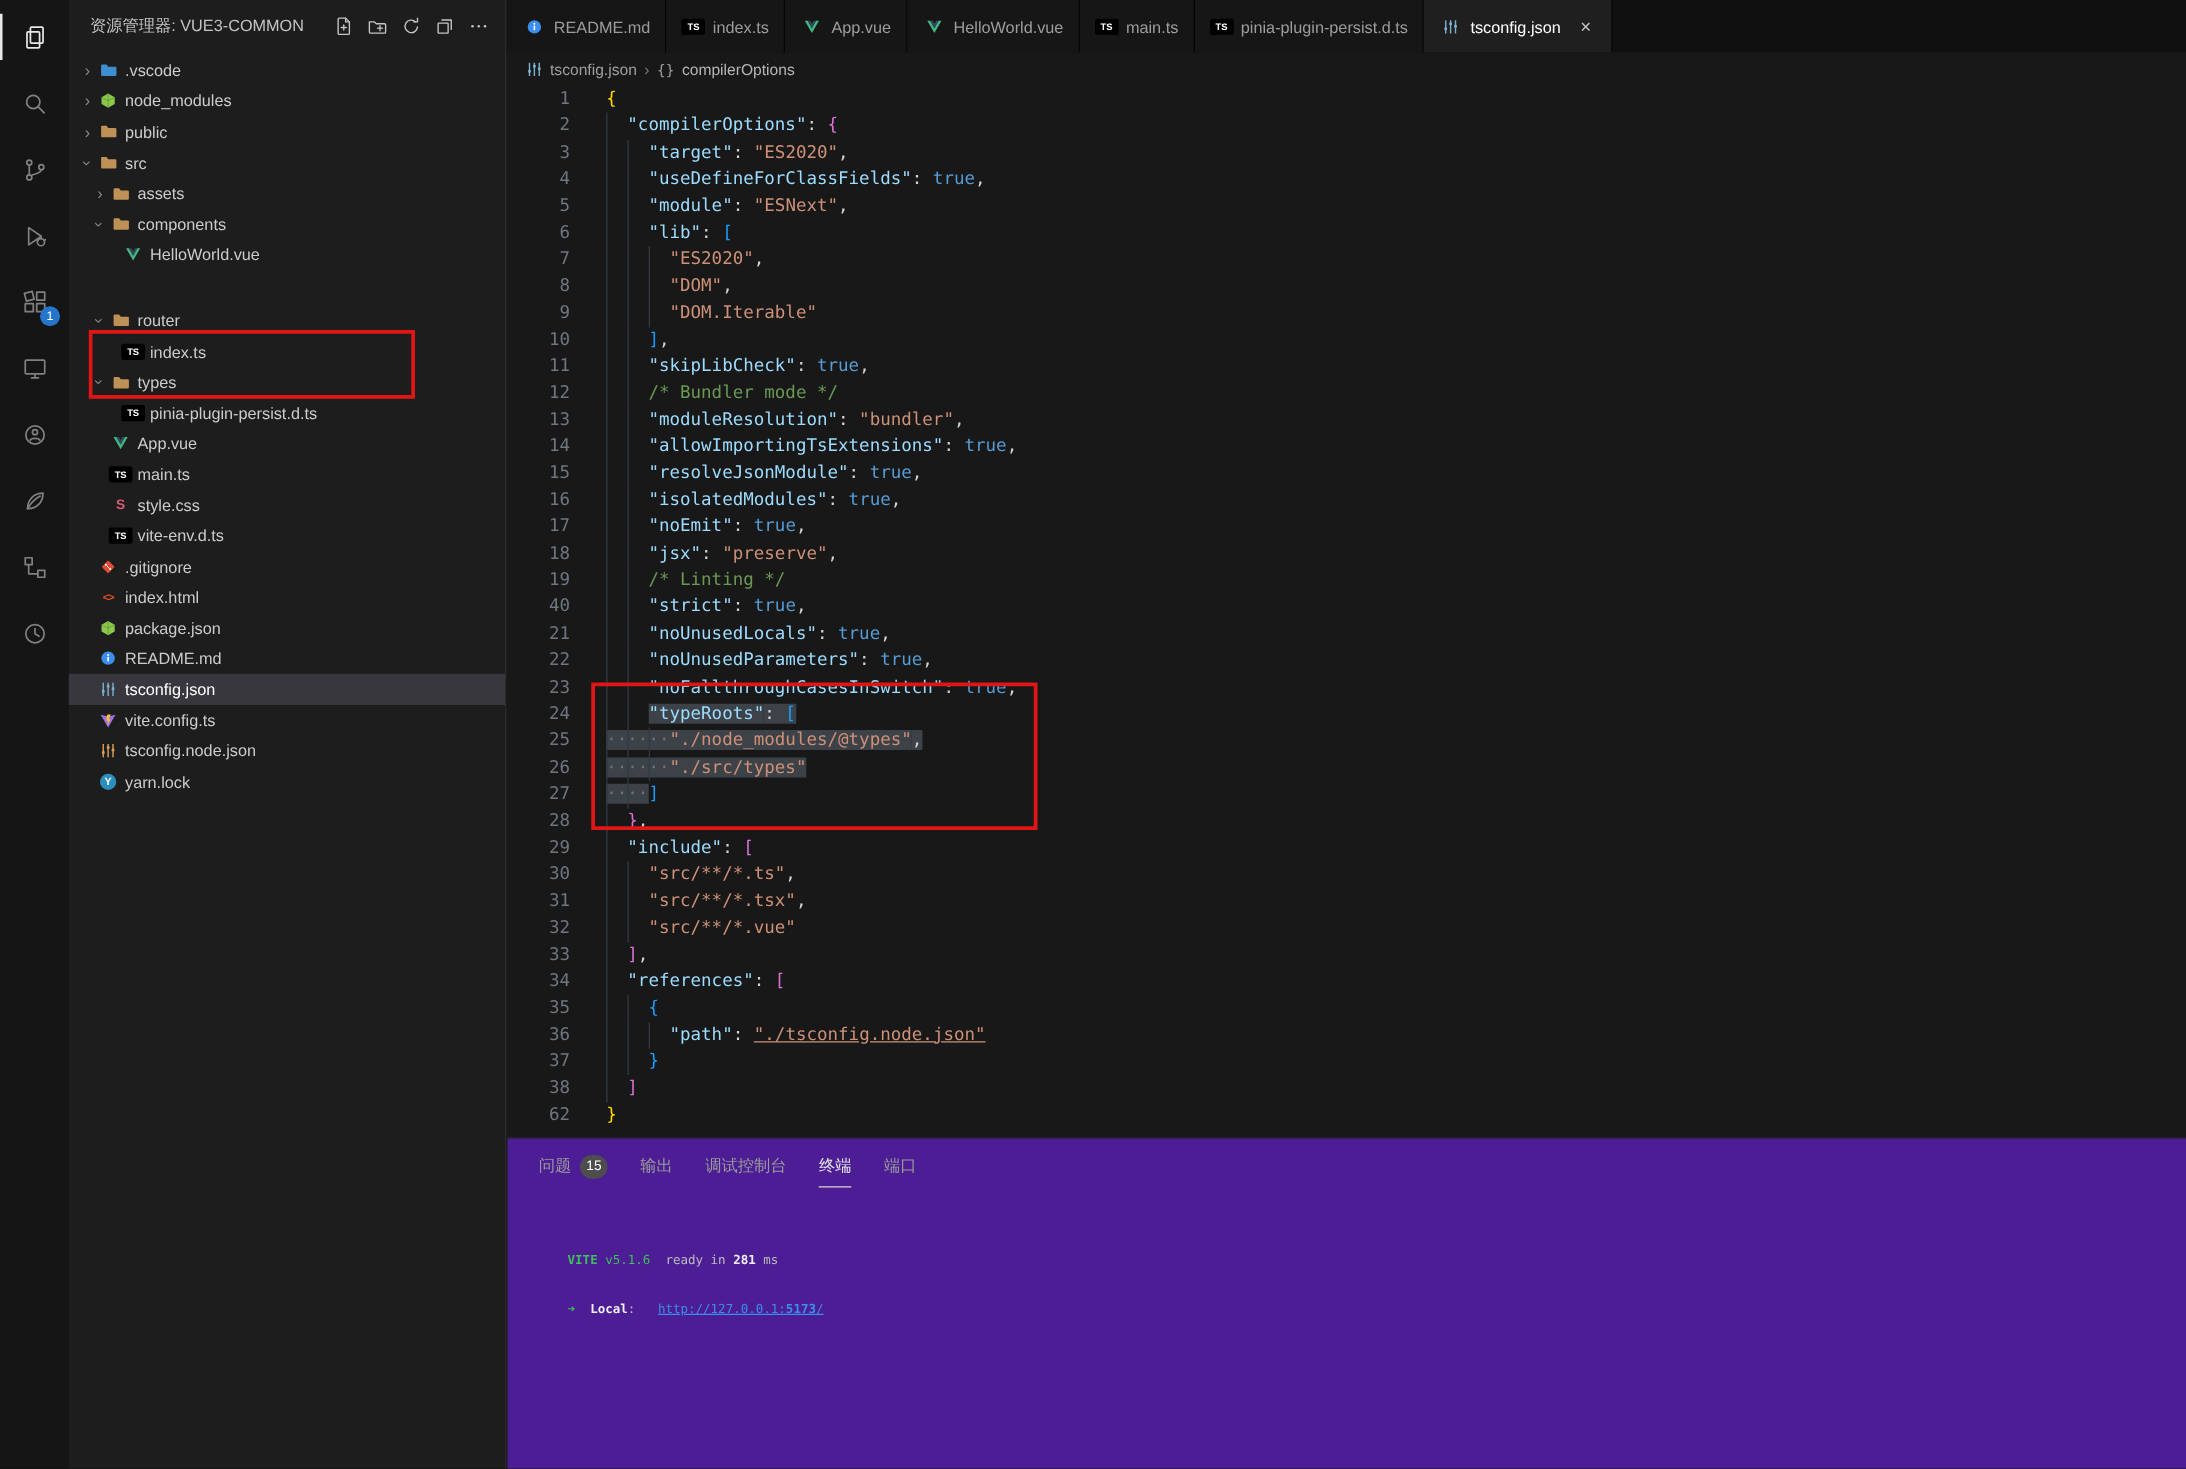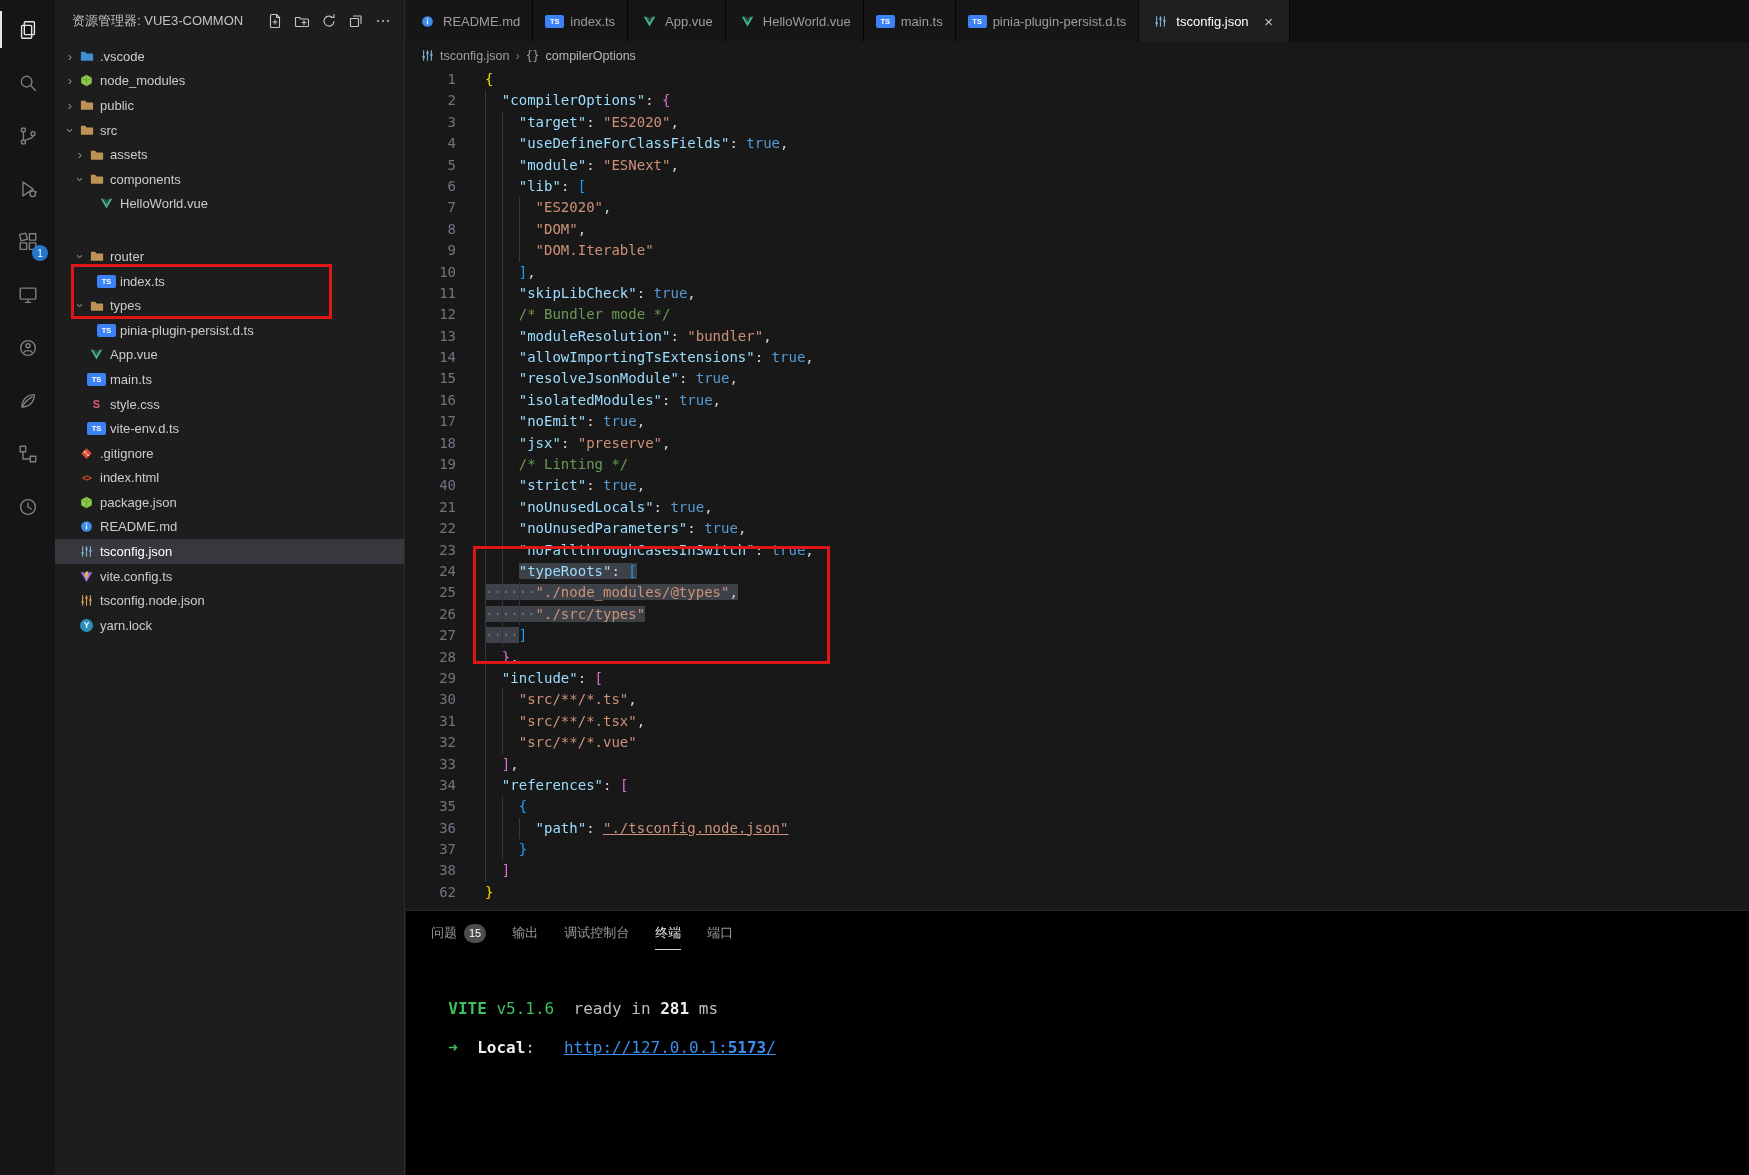--- a/index.html
+++ b/index.html
@@ -26,21 +26,21 @@
   .sb-actions{margin-left:auto;display:flex;gap:5px;color:#c5c5c5;}
   .sb-actions .act{width:22px;height:22px;display:flex;align-items:center;justify-content:center;border-radius:4px;cursor:pointer;}
   .tree{position:absolute;left:0;right:0;top:44px;font-size:13px;}
   .row{height:24.6px;display:flex;align-items:center;cursor:pointer;color:#cccccc;white-space:nowrap;}
   .row.selected{background:#37373d;color:#ffffff;}
   .chev{width:14px;text-align:center;color:#8a8a8a;font-size:13px;display:inline-block;flex:0 0 14px;}
   .chev.open{transform:rotate(90deg);}
   .fico{width:19px;flex:0 0 19px;display:inline-flex;align-items:center;justify-content:center;}
   .lbl{margin-left:4px;}
   .li{display:inline-flex;align-items:center;justify-content:center;font-weight:bold;}
-  .li-ts{width:35px;height:13px;background:#3b82f6;color:#fff;font-size:7.5px;border-radius:2px;}
+  .li-ts{width:35px;height:13px;background:#000000;color:#fff;font-size:7.5px;border-radius:2px;}
   .li-css{color:#d65d74;font-size:11px;}
   .li-html{color:#e44d26;font-size:9px;letter-spacing:-1px;}
   .li-yarn{width:13px;height:13px;background:#2c8ebb;color:#fff;font-size:8.5px;border-radius:50%;}
 
   
   .main{position:absolute;left:406px;top:0;right:0;height:100%;background:#181818;}
   .tabbar{height:42px;background:#101010;display:flex;align-items:stretch;overflow:hidden;}
   .tab{display:flex;align-items:center;gap:6px;padding:0 12px;font-size:13px;color:#9d9d9d;background:#161616;border-right:1px solid #050505;cursor:pointer;white-space:nowrap;}
   .tab.active{background:#1f1f1f;color:#ffffff;}
   .tab .tclose{margin-left:6px;color:#c5c5c5;font-size:15px;width:16px;height:16px;display:flex;align-items:center;justify-content:center;border-radius:3px;}
@@ -56,26 +56,26 @@
   .ln{width:50px;text-align:right;color:#6e7681;flex:0 0 50px;user-select:none;}
   .lc{position:relative;margin-left:29px;white-space:pre;}
   .guide{position:absolute;top:0;bottom:0;width:1px;background:#333842;}
   .t-p{color:#d4d4d4}.t-k{color:#9cdcfe}.t-s{color:#ce9178}.t-b{color:#569cd6}
   .t-c{color:#6a9955}.t-g1{color:#ffd700}.t-g2{color:#da70d6}.t-g3{color:#179fff}
   .t-l{color:#ce9178;text-decoration:underline;}
   .t-w{color:#6c7380;}
   .selspan{background:var(--selection);}
 
   
-  .panel{position:absolute;left:0;right:0;bottom:0;height:265px;background:#000000;border-top:1px solid #252525;}
+  .panel{position:absolute;left:0;right:0;bottom:0;height:265px;background:#4c1d95;border-top:1px solid #252525;}
   .panel-tabs{display:flex;align-items:center;gap:26px;padding:12px 0 0 25px;font-size:13px;color:#9b9b9b;height:40px;}
   .ptab{display:flex;align-items:center;gap:7px;padding-bottom:7px;border-bottom:1px solid transparent;cursor:pointer;}
   .ptab.active{color:#e7e7e7;border-bottom-color:#d7d7d7;}
   .pbadge{background:#4d4d4d;color:#ffffff;font-size:11px;min-width:20px;height:19px;border-radius:10px;display:flex;align-items:center;justify-content:center;padding:0 5px;}
-  .terminal{margin-top:28px;padding-left:23px;font-family:"DejaVu Sans Mono","Liberation Mono",monospace;font-size:16px;white-space:pre;}
+  .terminal{margin-top:28px;padding-left:36px;font-family:"DejaVu Sans Mono","Liberation Mono",monospace;font-size:10px;white-space:pre;}
   .tl{height:19.6px;line-height:19.6px;}
   .tm-g{color:#3fbf5f}.tm-w{color:#eeeeee}.tm-d{color:#bdbdbd}.tm-c{color:#3b8eea}
   .tm-b{font-weight:bold}.tm-u{text-decoration:underline}
 
   
   .anno{position:absolute;border:3px solid var(--annotation-red);pointer-events:none;}
   .anno-sidebar{left:71px;top:264px;width:261px;height:55px;}
   .anno-editor{left:473px;top:546px;width:357px;height:118px;}
 </style>
 </head>

